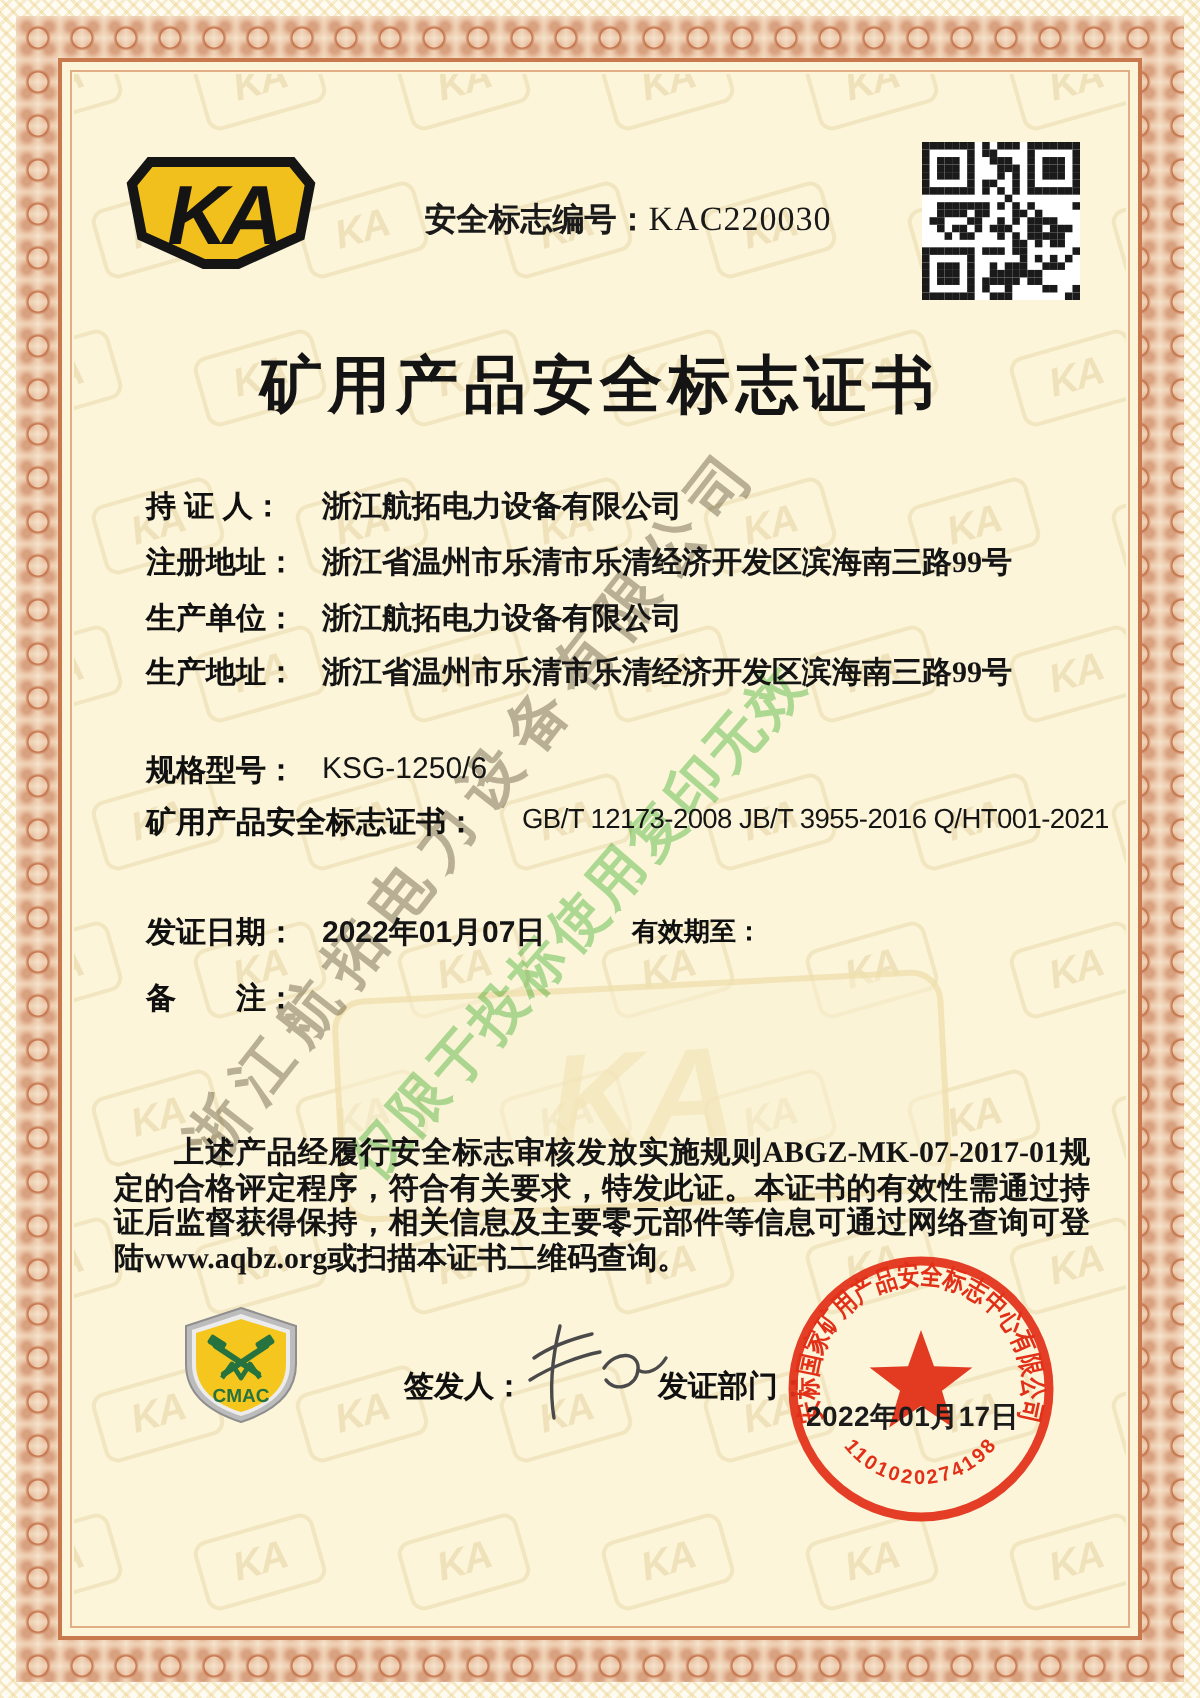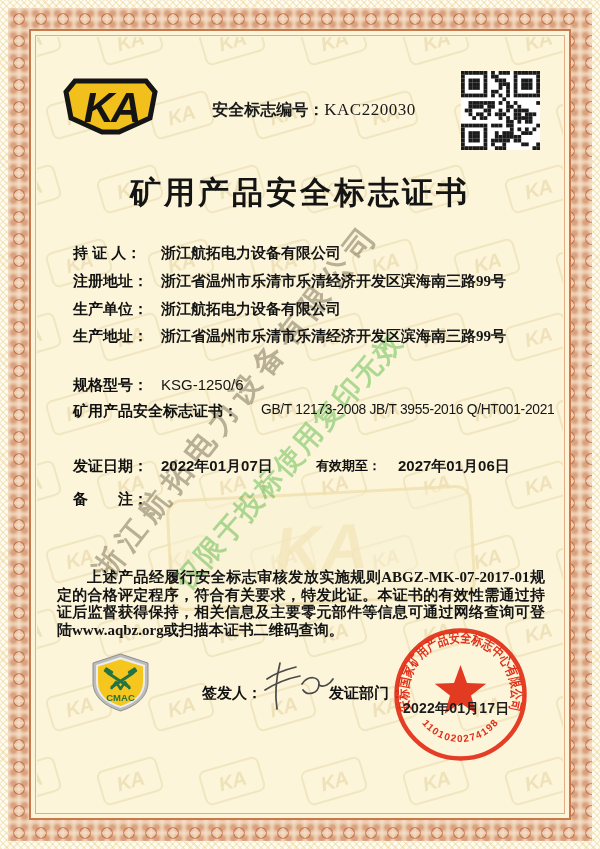--- a/index.html
+++ b/index.html
@@ -401,21 +401,20 @@
     <span class="fvalue tech">KSG-1250/6</span>
   </div>
   <div class="row" style="top:402px">
     <span class="flabel">矿用产品安全标志证书：</span>
     <span class="fvalue tech v7">GB/T 12173-2008 JB/T 3955-2016 Q/HT001-2021</span>
   </div>
   <div class="row" style="top:457px">
     <span class="flabel">发证日期：</span>
     <span class="fvalue vdate">2022年01月07日</span>
     <span class="vlab2">有效期至：</span>
-    <span class="vval2">2027年01月06日</span>
   </div>
   <div class="row" style="top:490px">
     <span class="flabel">备　　注：</span>
   </div>
 
   <div class="statement">上述产品经履行安全标志审核发放实施规则ABGZ-MK-07-2017-01规定的合格评定程序，符合有关要求，特发此证。本证书的有效性需通过持证后监督获得保持，相关信息及主要零元部件等信息可通过网络查询可登陆www.aqbz.org或扫描本证书二维码查询。</div>
 
   <svg class="cmac" width="63" height="61" viewBox="0 0 63 61">
     <path d="M31.5,2 L59,11 V30 C59,45 47,54 31.5,59 C16,54 4,45 4,30 V11 Z" fill="#bcbcbc" stroke="#8e8e8e" stroke-width="1"></path>
     <path d="M31.5,5 L56,13 V30 C56,43.5 45.5,51.5 31.5,56 C17.5,51.5 7,43.5 7,30 V13 Z" fill="#ececec"></path>

